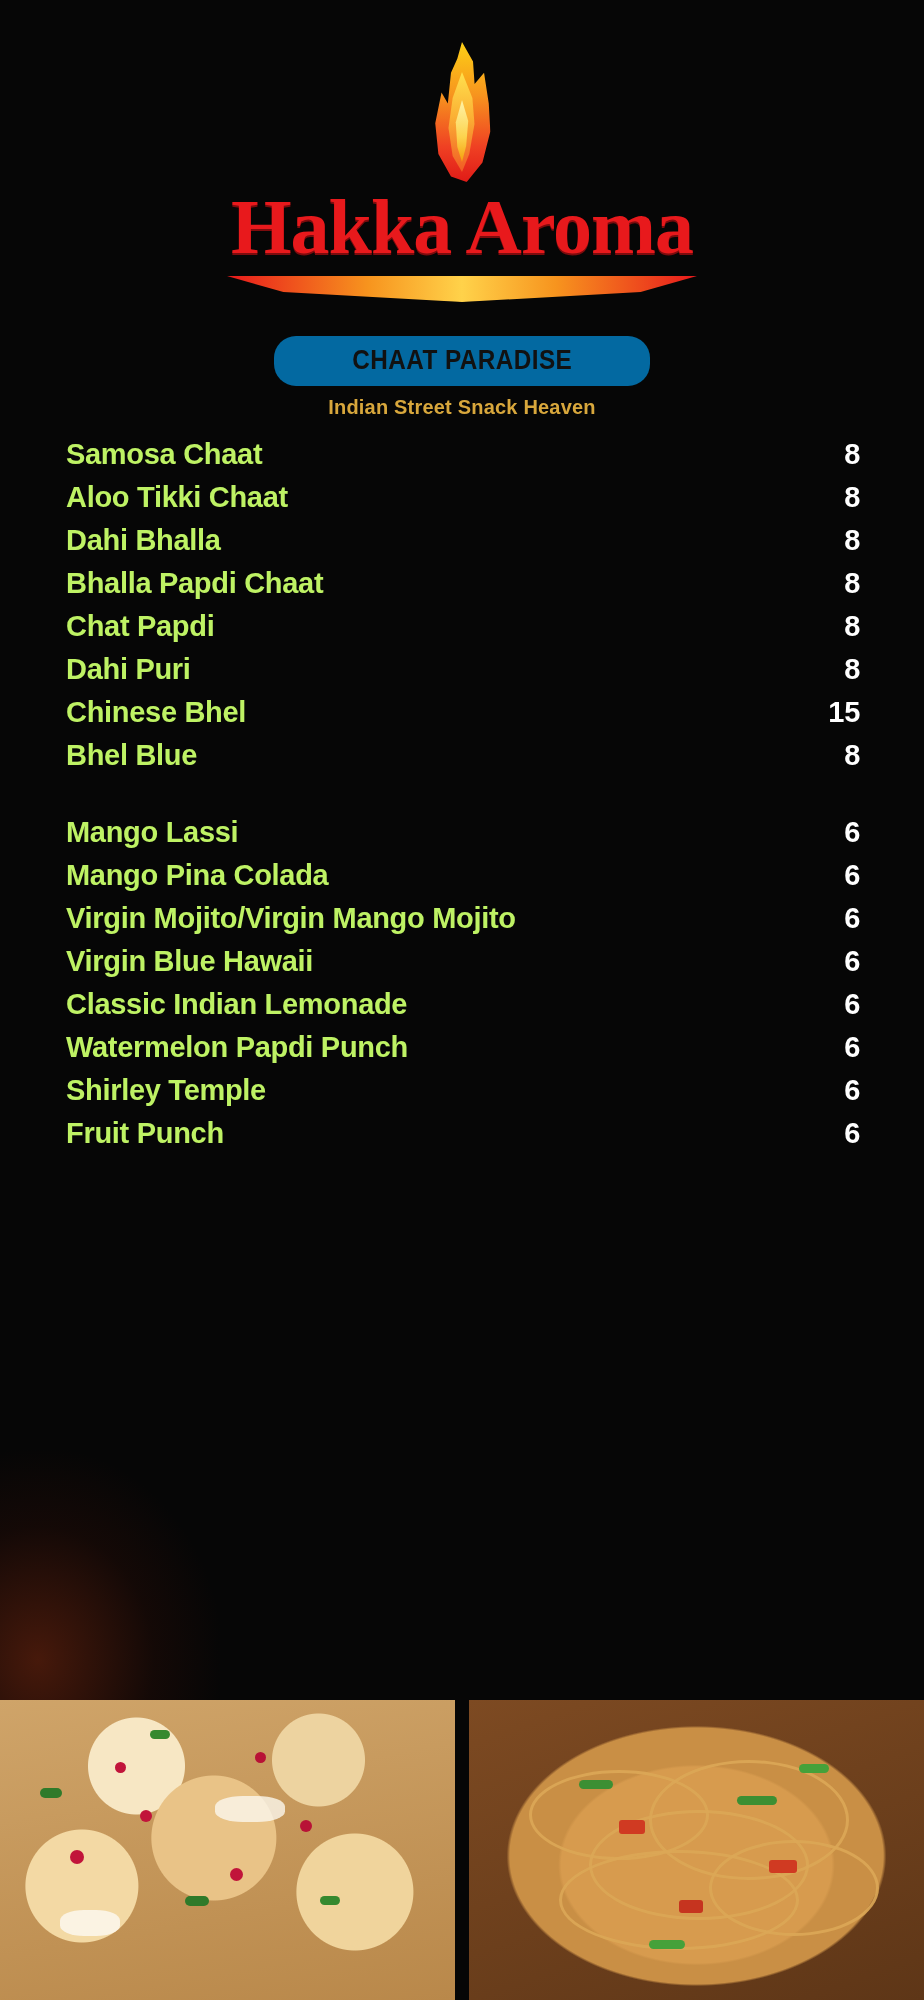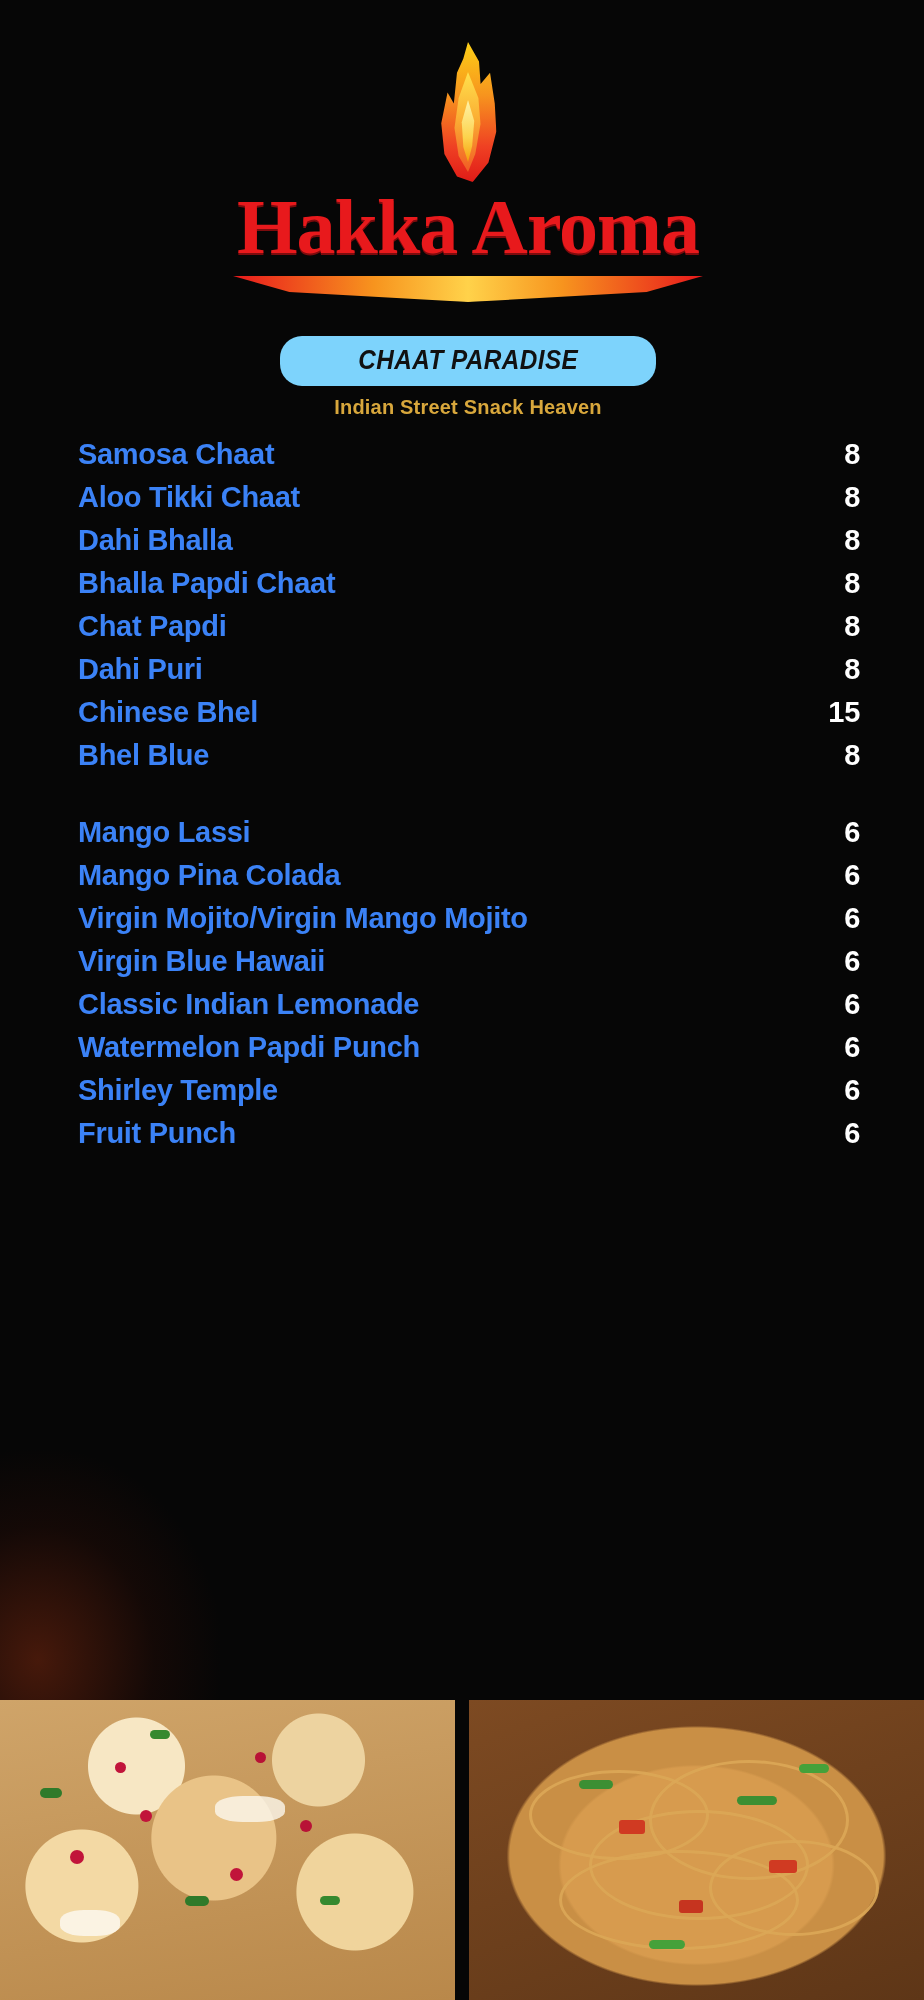--- a/index.html
+++ b/index.html
@@ -9,21 +9,20 @@
     background: #000000;
     font-family: "Liberation Sans", sans-serif;
     overflow: hidden;
   }
   .menu {
     position: relative;
     width: 924px;
     height: 2000px;
     background: #060606;
     overflow: hidden;
-    padding-left: 12px;
   }
 
   
   .logo-block {
     padding-top: 42px;
     text-align: center;
     position: relative;
   }
   .flame-wrap {
     width: 120px;
@@ -83,25 +82,24 @@
     background: linear-gradient(90deg, #e8191c 0%, #f7941e 30%, #ffd24a 50%, #f7941e 70%, #e8191c 100%);
     border-radius: 0 0 50% 50% / 0 0 100% 100%;
     clip-path: polygon(0% 0%, 100% 0%, 88% 62%, 50% 100%, 12% 62%);
   }
 
   
   .section { margin-top: 34px; }
   .section-pill {
     width: 376px;
     margin: 2px auto;
-    background: #7dd3fc;
+    background: #0369a1;
     border-radius: 22px;
     text-align: center;
     padding: 9px 0 10px;
-    font-style: italic;
   }
   .section-pill-text {
     font-family: "Liberation Sans Narrow", "Liberation Sans", sans-serif;
     font-weight: bold;
     font-size: 27px;
     letter-spacing: 0.5px;
     color: #111111;
     transform: scaleX(0.9);
     display: inline-block;
   }
@@ -116,21 +114,21 @@
 
   
   .items { margin-top: 14px; padding: 0 64px 0 66px; }
   .row {
     display: flex;
     align-items: baseline;
     justify-content: space-between;
     padding: 5px 0;
   }
   .row-name {
-    color: #3b82f6;
+    color: #bef264;
     font-size: 29px;
     font-weight: bold;
     letter-spacing: -0.3px;
     white-space: nowrap;
   }
   .row-price {
     color: #ffffff;
     font-size: 29px;
     font-weight: bold;
     letter-spacing: -0.3px;

